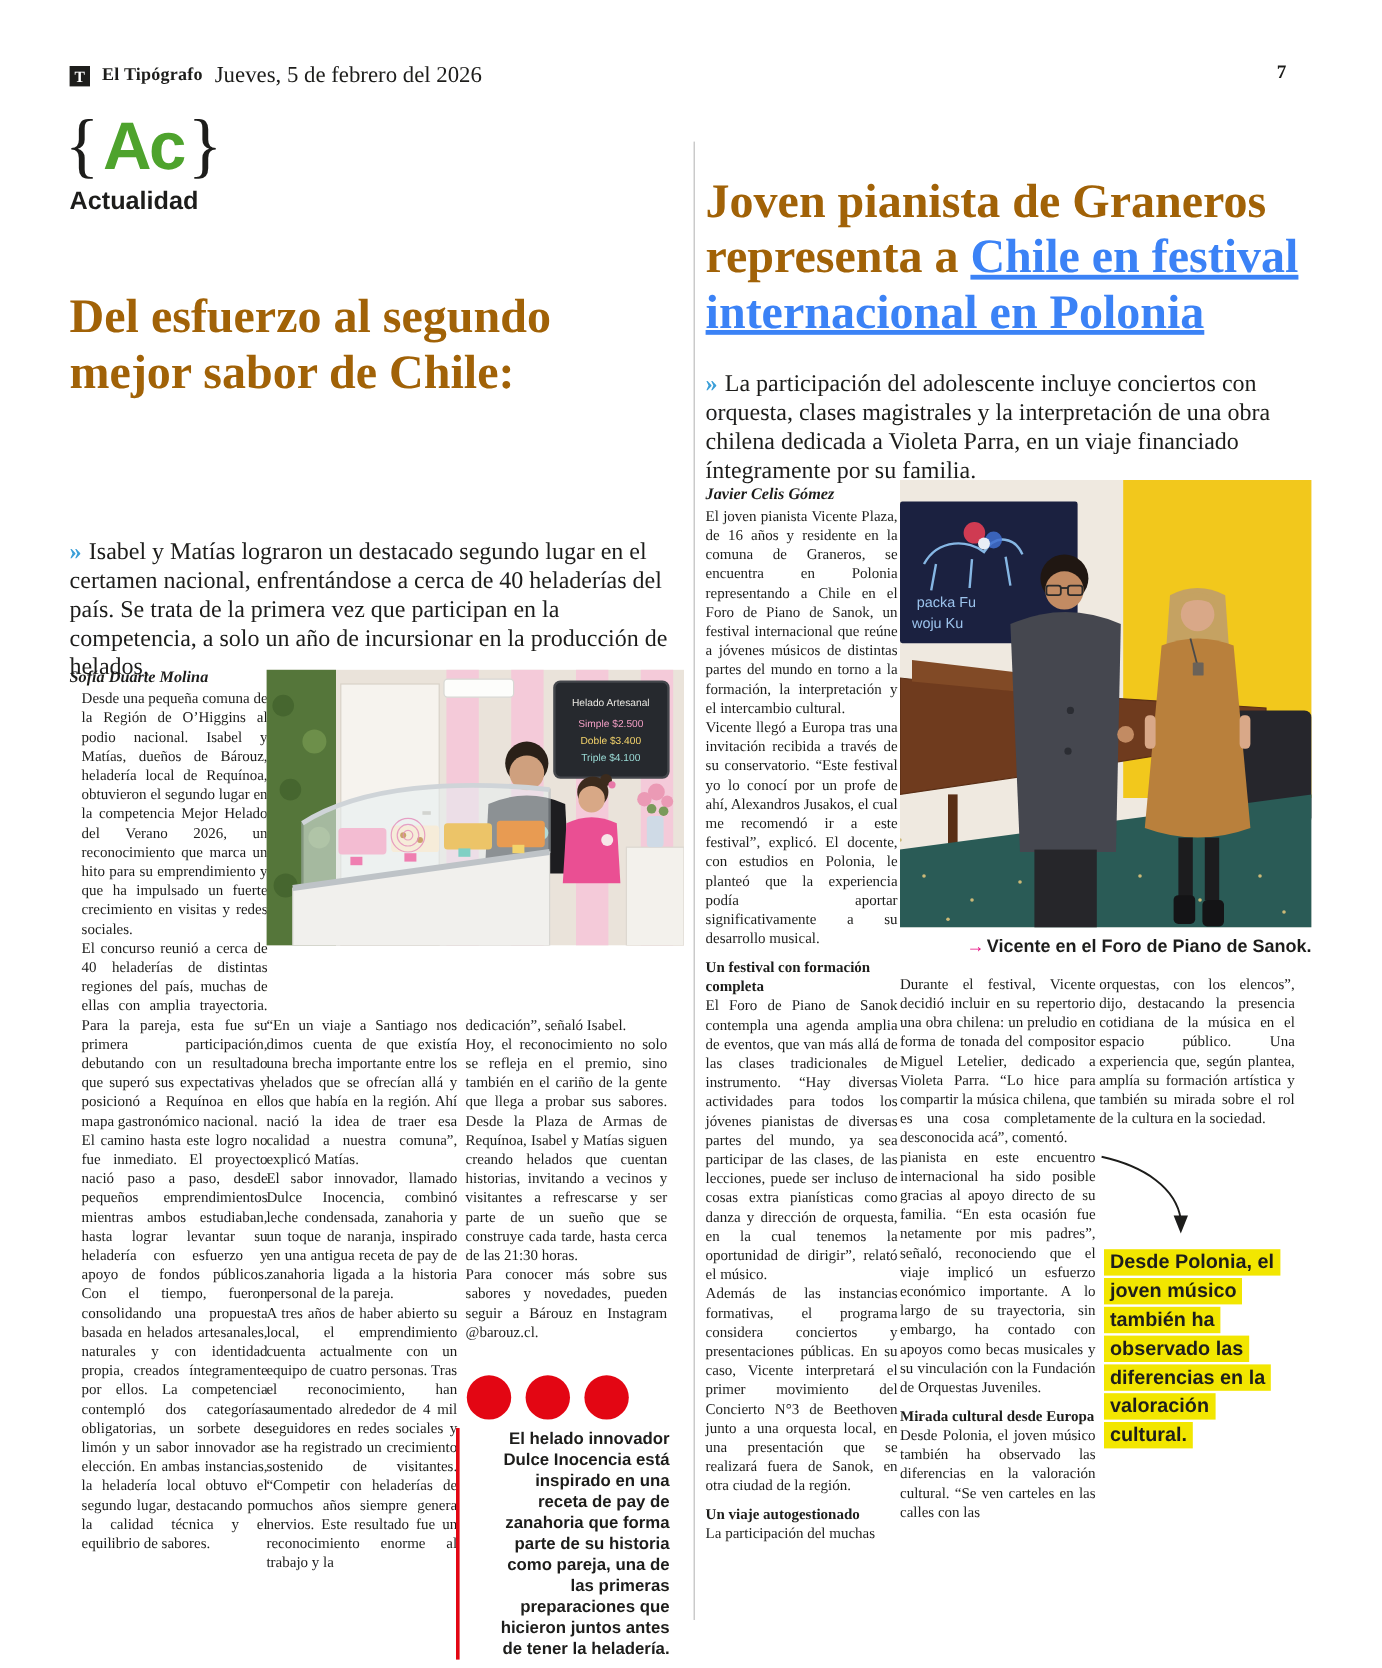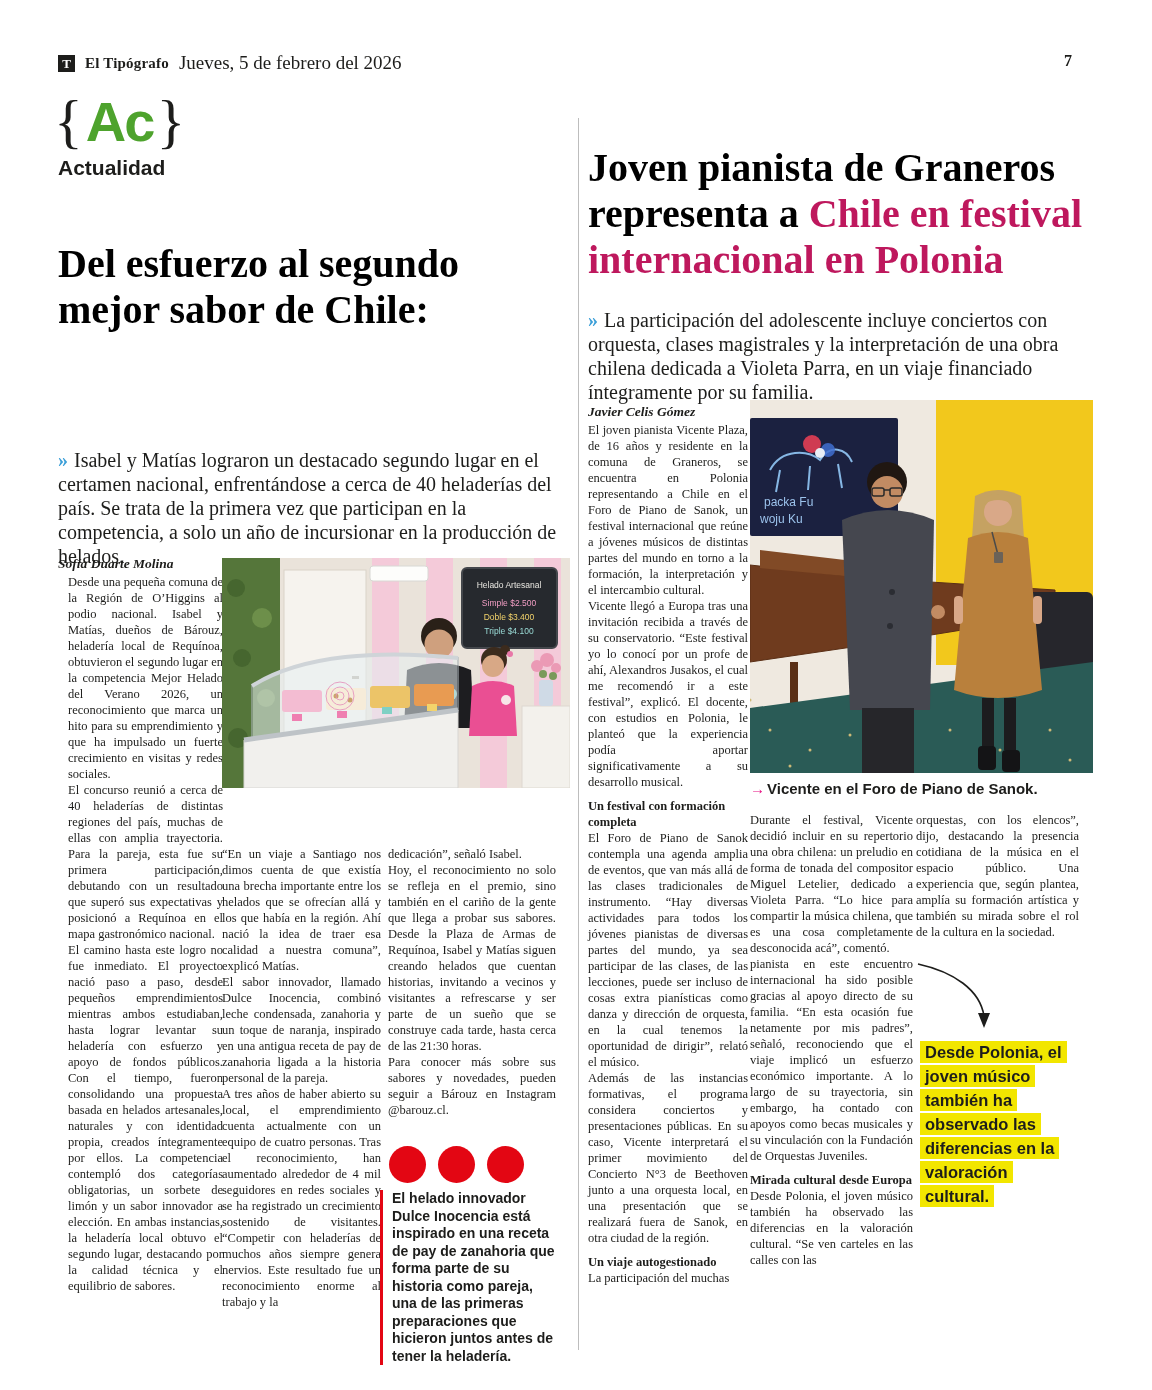--- a/index.html
+++ b/index.html
@@ -15,22 +15,22 @@
 
   
   .section-mark{position:absolute;left:54px;top:90px;}
   .braces{display:flex;align-items:center;}
   .brace{font:400 60px/1.05 "Liberation Serif",serif;color:#1d1d1b;}
   .section-abbr{font:700 56px/1 "Liberation Sans",sans-serif;color:#4ea32d;letter-spacing:-2px;padding:0 3px;}
   .section-name{font:700 21px/1.1 "Liberation Sans",sans-serif;margin-top:3px;margin-left:4px;}
 
   
   .headline{position:absolute;font:700 40px/46px "Liberation Serif",serif;white-space:pre-line;}
-  .headline .g{color:#000000;}
-  .headline .k{color:#be185d;}
+  .headline .g{color:#a16207;}
+  .headline .k{color:#3b82f6;text-decoration:underline;}
   #hl-left{left:58px;top:214px;width:520px;}
   #hl-right{left:588px;top:118px;width:525px;}
 
   .lede{position:absolute;font:400 20px/24px "Liberation Serif",serif;}
   #lede-left{left:58px;top:428px;width:505px;}
   #lede-right{left:588px;top:288px;width:522px;}
   .marker{color:#3b9fd8;font-weight:700;margin-right:6px;}
 
   .byline{position:absolute;font:700 italic 13.5px/16px "Liberation Serif",serif;font-style:italic;font-weight:700;}
   #byline-left{left:58px;top:556px;}
@@ -44,32 +44,32 @@
   #l-col2{left:222px;top:846px;width:159px;}
   #l-col3{left:388px;top:846px;width:168px;}
   #r-col1{left:588px;top:422px;width:160px;}
   #r-col2{left:750px;top:812px;width:163px;}
   #r-col3{left:916px;top:812px;width:163px;}
 
   
   .photo{position:absolute;margin:0;line-height:0;}
   #photo-left{left:222px;top:558px;}
   #photo-right{left:750px;top:400px;}
-  .caption{position:absolute;font:700 15px/20px "Liberation Sans",sans-serif;}
+  .caption{position:absolute;font:700 15px/20px "Liberation Sans",sans-serif;text-align:right;}
   #cap-left{left:222px;top:794px;width:348px;}
   #cap-right{left:750px;top:779px;width:343px;}
   .cap-arrow{color:#e5097f;margin-right:2px;}
 
   
   .vrule{position:absolute;left:578px;top:118px;width:1px;height:1232px;background:#bdbdbd;}
   .dots{position:absolute;left:389px;top:1146px;display:flex;gap:12px;}
   .dot{width:37px;height:37px;border-radius:50%;background:#e30613;}
   .callout{position:absolute;left:380px;top:1190px;width:178px;box-sizing:border-box;
-           border-left:3px solid #e30613;padding-left:9px;
-           font:700 14px/17.5px "Liberation Sans",sans-serif;}
+           border-left:3px solid #e30613;padding-left:26px;
+           font:700 14px/17.5px "Liberation Sans",sans-serif;text-align:right;}
   .flow-arrow{position:absolute;left:914px;top:956px;}
   .pull-quote{position:absolute;left:920px;top:1040px;width:158px;font:700 16.5px/24px "Liberation Sans",sans-serif;}
   .pull-quote .hl{background:#f2e600;padding:2px 5px;-webkit-box-decoration-break:clone;box-decoration-break:clone;}
 </style>
 </head>
 <body>
 
 <div class="page">
 
   <div class="masthead">

